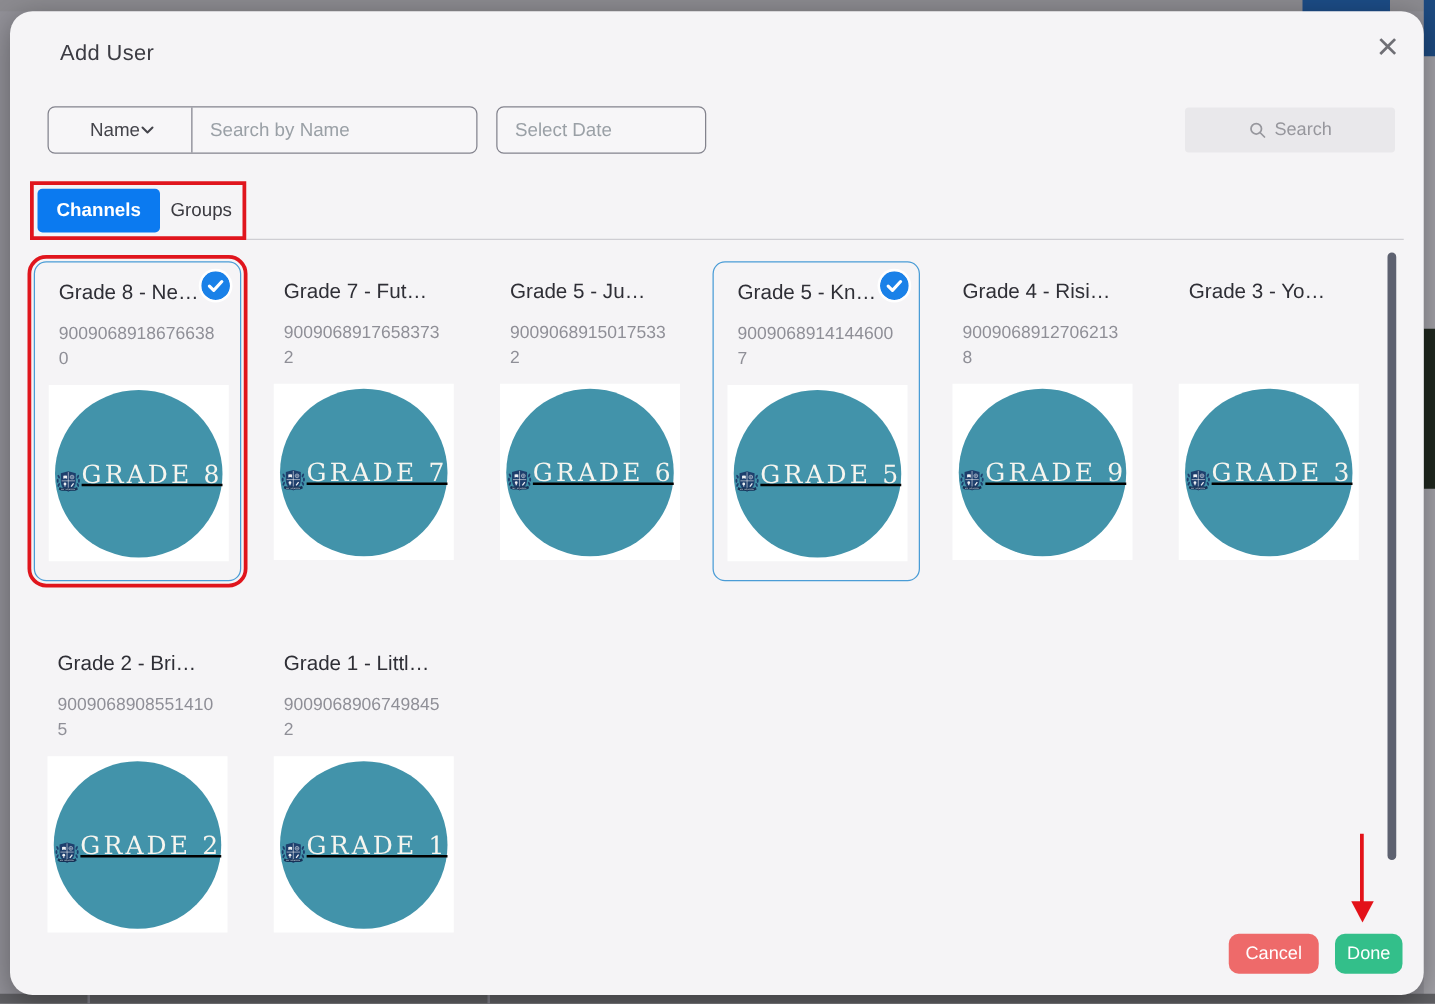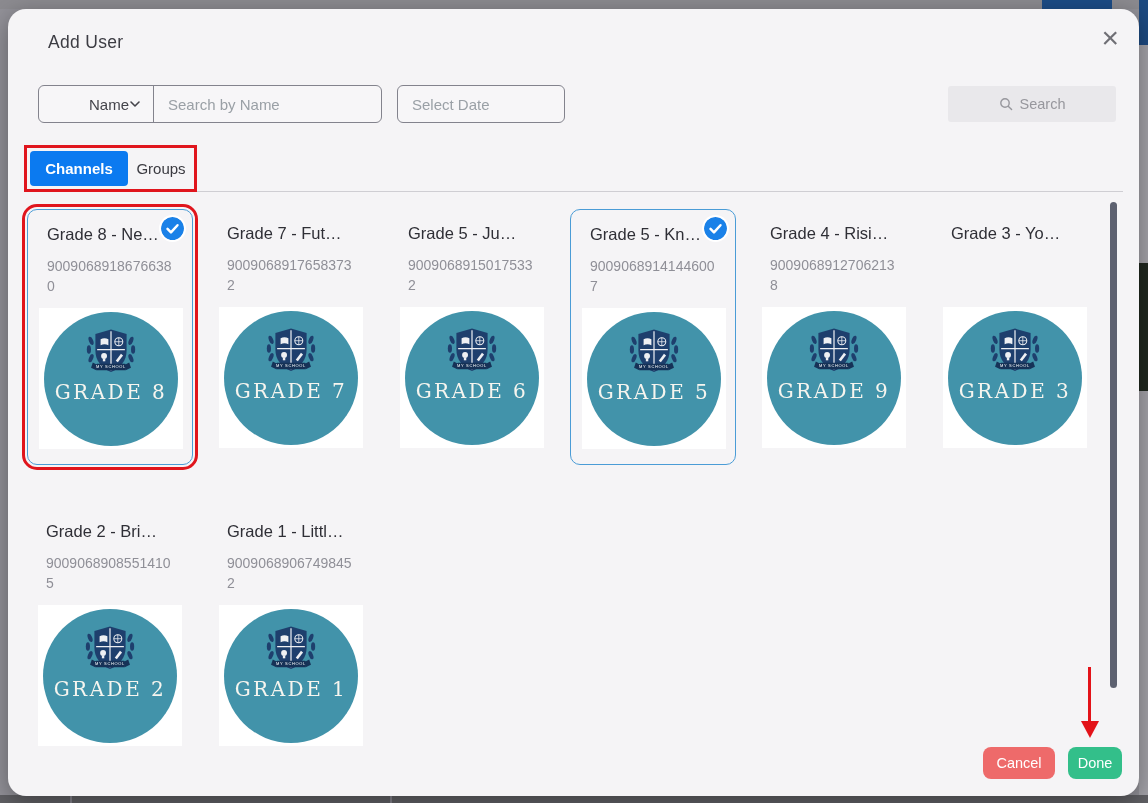--- a/index.html
+++ b/index.html
@@ -16,21 +16,21 @@
 
   
   .modal{position:absolute;left:8px;top:9px;width:1131px;height:787px;background:#f5f4f6;
     border-radius:18px;box-shadow:0 6px 24px rgba(0,0,0,.35);}
   .modal-title{position:absolute;left:40px;top:23px;font-size:17.5px;color:#3c3c43;letter-spacing:.3px;}
   .close-x{position:absolute;right:20px;top:12px;font-size:30px;font-weight:300;color:#6f6f75;cursor:pointer;line-height:34px;}
 
   
   .combined{position:absolute;left:30px;top:76px;width:344px;height:38px;border:1px solid #83838d;
     border-radius:6px;display:flex;align-items:stretch;box-sizing:border-box;background:#f7f6f8;}
-  .sel{width:106px;display:flex;align-items:center;justify-content:flex-end;
+  .sel{width:106px;display:flex;align-items:center;justify-content:center;
     padding:0 12px 0 16px;border-right:1px solid #83838d;cursor:pointer;}
   .sel-val{font-size:15px;color:#44444b;}
   .chev{width:12px;height:12px;flex:0 0 auto;}
   .txt-in{flex:1;border:0;background:transparent;font-size:15px;color:#44444b;padding:0 14px;outline:none;
     font-family:"Liberation Sans",sans-serif;}
   .txt-in::placeholder{color:#9aa0a6;}
   .date-in{position:absolute;left:389px;top:76px;width:168px;height:38px;border:1px solid #83838d;
     border-radius:6px;box-sizing:border-box;background:#f7f6f8;font-size:15px;color:#44444b;padding:0 14px;outline:none;
     font-family:"Liberation Sans",sans-serif;}
   .date-in::placeholder{color:#9aa0a6;}
@@ -50,21 +50,21 @@
   .grid{position:absolute;left:19px;top:200px;width:1090px;display:grid;
     grid-template-columns:repeat(6,166px);column-gap:15px;row-gap:42px;}
   .card{position:relative;width:166px;height:256px;border-radius:10px;box-sizing:border-box;cursor:pointer;}
   .card.selected{border:1px solid #4a9cd6;}
   .card.annotated{outline:3px solid #e0151d;outline-offset:2px;}
   .card .title{position:absolute;left:19px;top:15px;font-size:16.5px;color:#2f2f36;white-space:nowrap;}
   .card .cid{position:absolute;left:19px;top:47px;width:126px;font-size:14px;line-height:19.5px;
     color:#8f8f97;word-break:break-all;}
   .card .avatar{position:absolute;left:11px;top:98px;width:144px;height:141px;background:#fff;}
   .card .circle{width:134px;height:134px;margin:3.5px auto 0;background:#4293aa;border-radius:50%;
-    display:flex;flex-direction:column;align-items:center;}
+    display:flex;flex-direction:row;align-items:center;text-decoration:underline;}
   .card .crest{width:56px;height:52px;margin-top:15px;}
   .card .gradelabel{margin-top:1px;font-family:"DejaVu Serif",serif;font-size:20px;color:#f6f5ef;letter-spacing:2.5px;white-space:nowrap;}
   .card .check{position:absolute;top:7px;right:8px;width:23px;height:23px;display:none;border-radius:50%;
     box-shadow:0 0 0 2px #ffffff;}
   .card.selected .check{display:block;}
 
   
   .scroll-thumb{position:absolute;left:1102px;top:193px;width:7px;height:486px;background:#5d6170;border-radius:4px;cursor:grab;}
   .arrow-line{position:absolute;left:1080px;top:658px;width:3px;height:56px;background:#e31219;}
   .arrow-head{position:absolute;left:1072.5px;top:712px;width:0;height:0;

